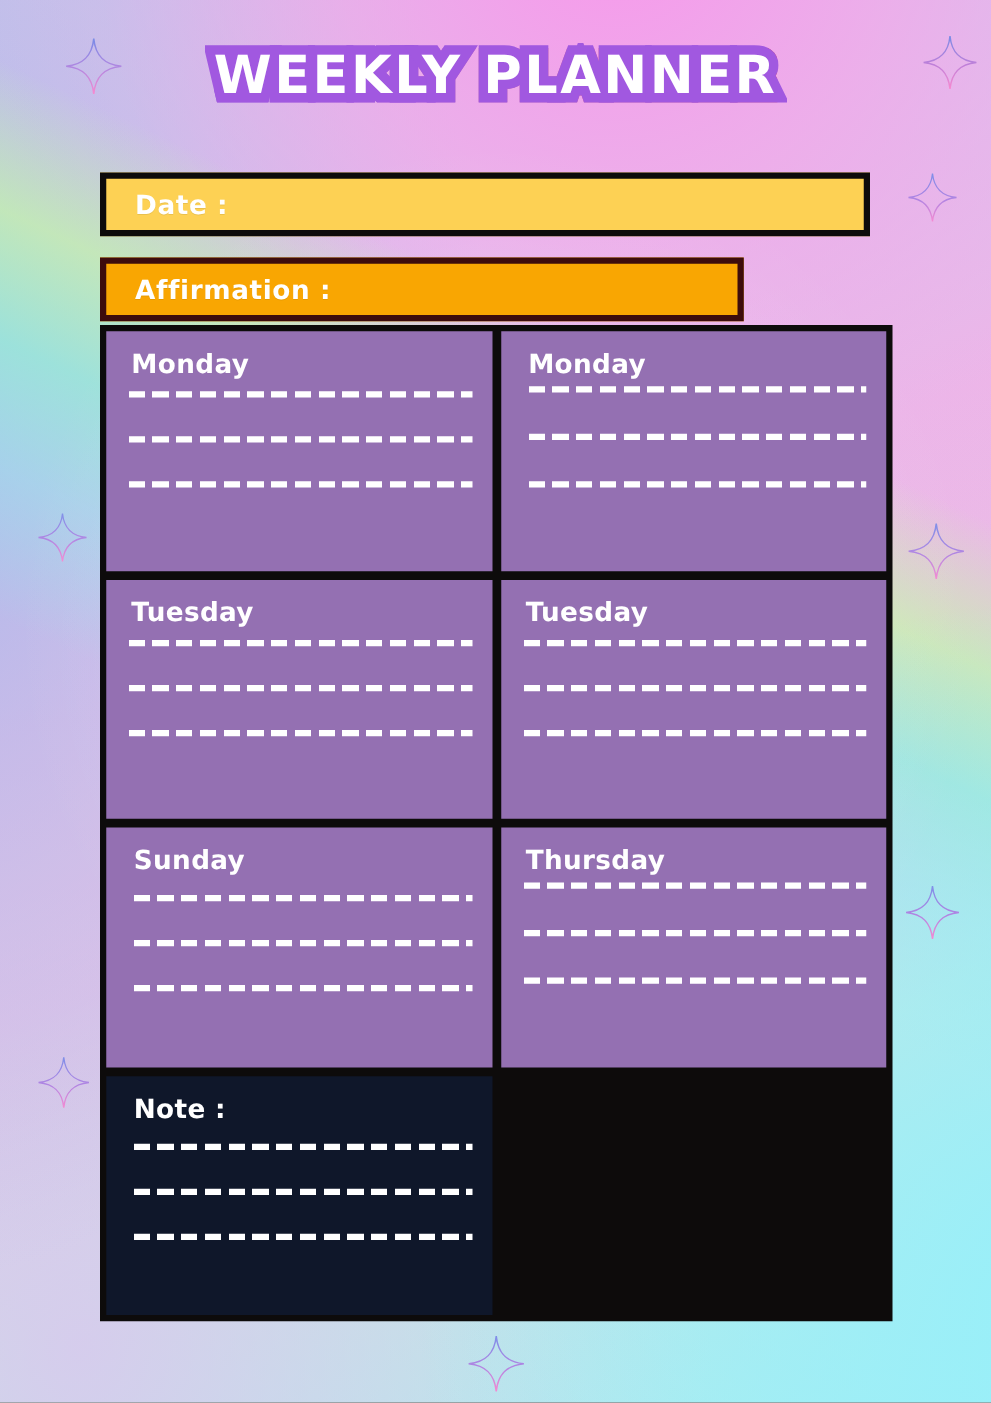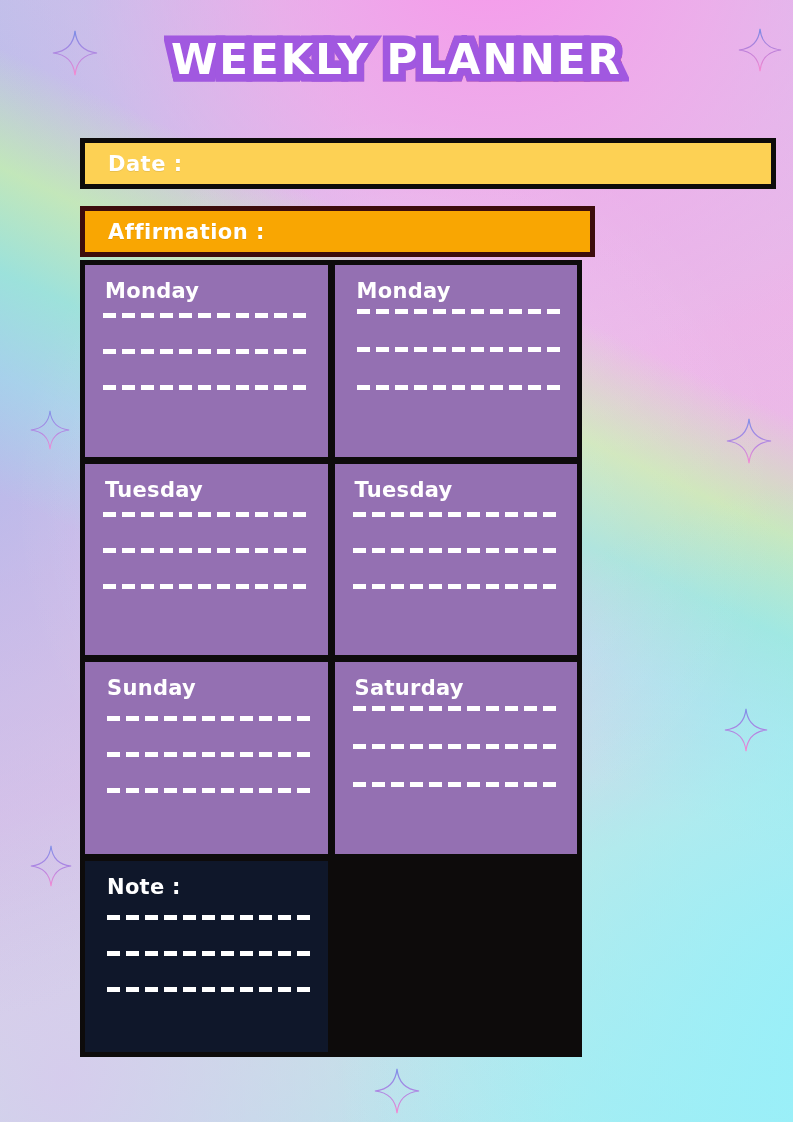--- a/index.html
+++ b/index.html
@@ -89,21 +89,21 @@
   
   #title-fill {
     position:relative;
     color:#ffffff;
   }
 
   
   #date-bar {
     position:absolute;
     left:80px; top:138px;
-    width:696px; height:51px;
+    width:616px; height:51px;
     background:#fdd154;
     border:5px solid #0d0b0b;
     display:flex; align-items:center;
     z-index:4;
   }
   #affirm-bar {
     position:absolute;
     left:80px; top:206px;
     width:515px; height:51px;
     background:#f9a602;
@@ -117,21 +117,21 @@
     font-weight:bold;
     letter-spacing:0.5px;
     padding-left:23px;
     text-shadow:0 1px 0 rgba(0,0,0,0.08);
   }
 
   
   #grid {
     position:absolute;
     left:80px; top:260px;
-    width:502px; height:797px;
+    width:634px; height:797px;
     background:#0d0b0b;
     display:grid;
     grid-template-columns:1fr 1fr;
     grid-template-rows:1fr 1fr 1fr 1fr;
     gap:7px;
     padding:5px;
     z-index:3;
   }
   .cell {
     background:#9470b2;
@@ -334,21 +334,21 @@
     <div class="cell pad-b" style="background: rgb(148, 112, 178);">
       <div class="cell-title">Sunday</div>
       <div class="cell-lines">
         <div class="wline"></div>
         <div class="wline"></div>
         <div class="wline"></div>
       </div>
     </div>
 
     <div class="cell pad-a shift-up" style="background: rgb(148, 112, 178);">
-      <div class="cell-title">Saturday</div>
+      <div class="cell-title">Thursday</div>
       <div class="cell-lines">
         <div class="wline"></div>
         <div class="wline"></div>
         <div class="wline"></div>
       </div>
     </div>
 
     <div class="cell pad-b" style="background: #0f172a;">
       <div class="cell-title">Note :</div>
       <div class="cell-lines">

